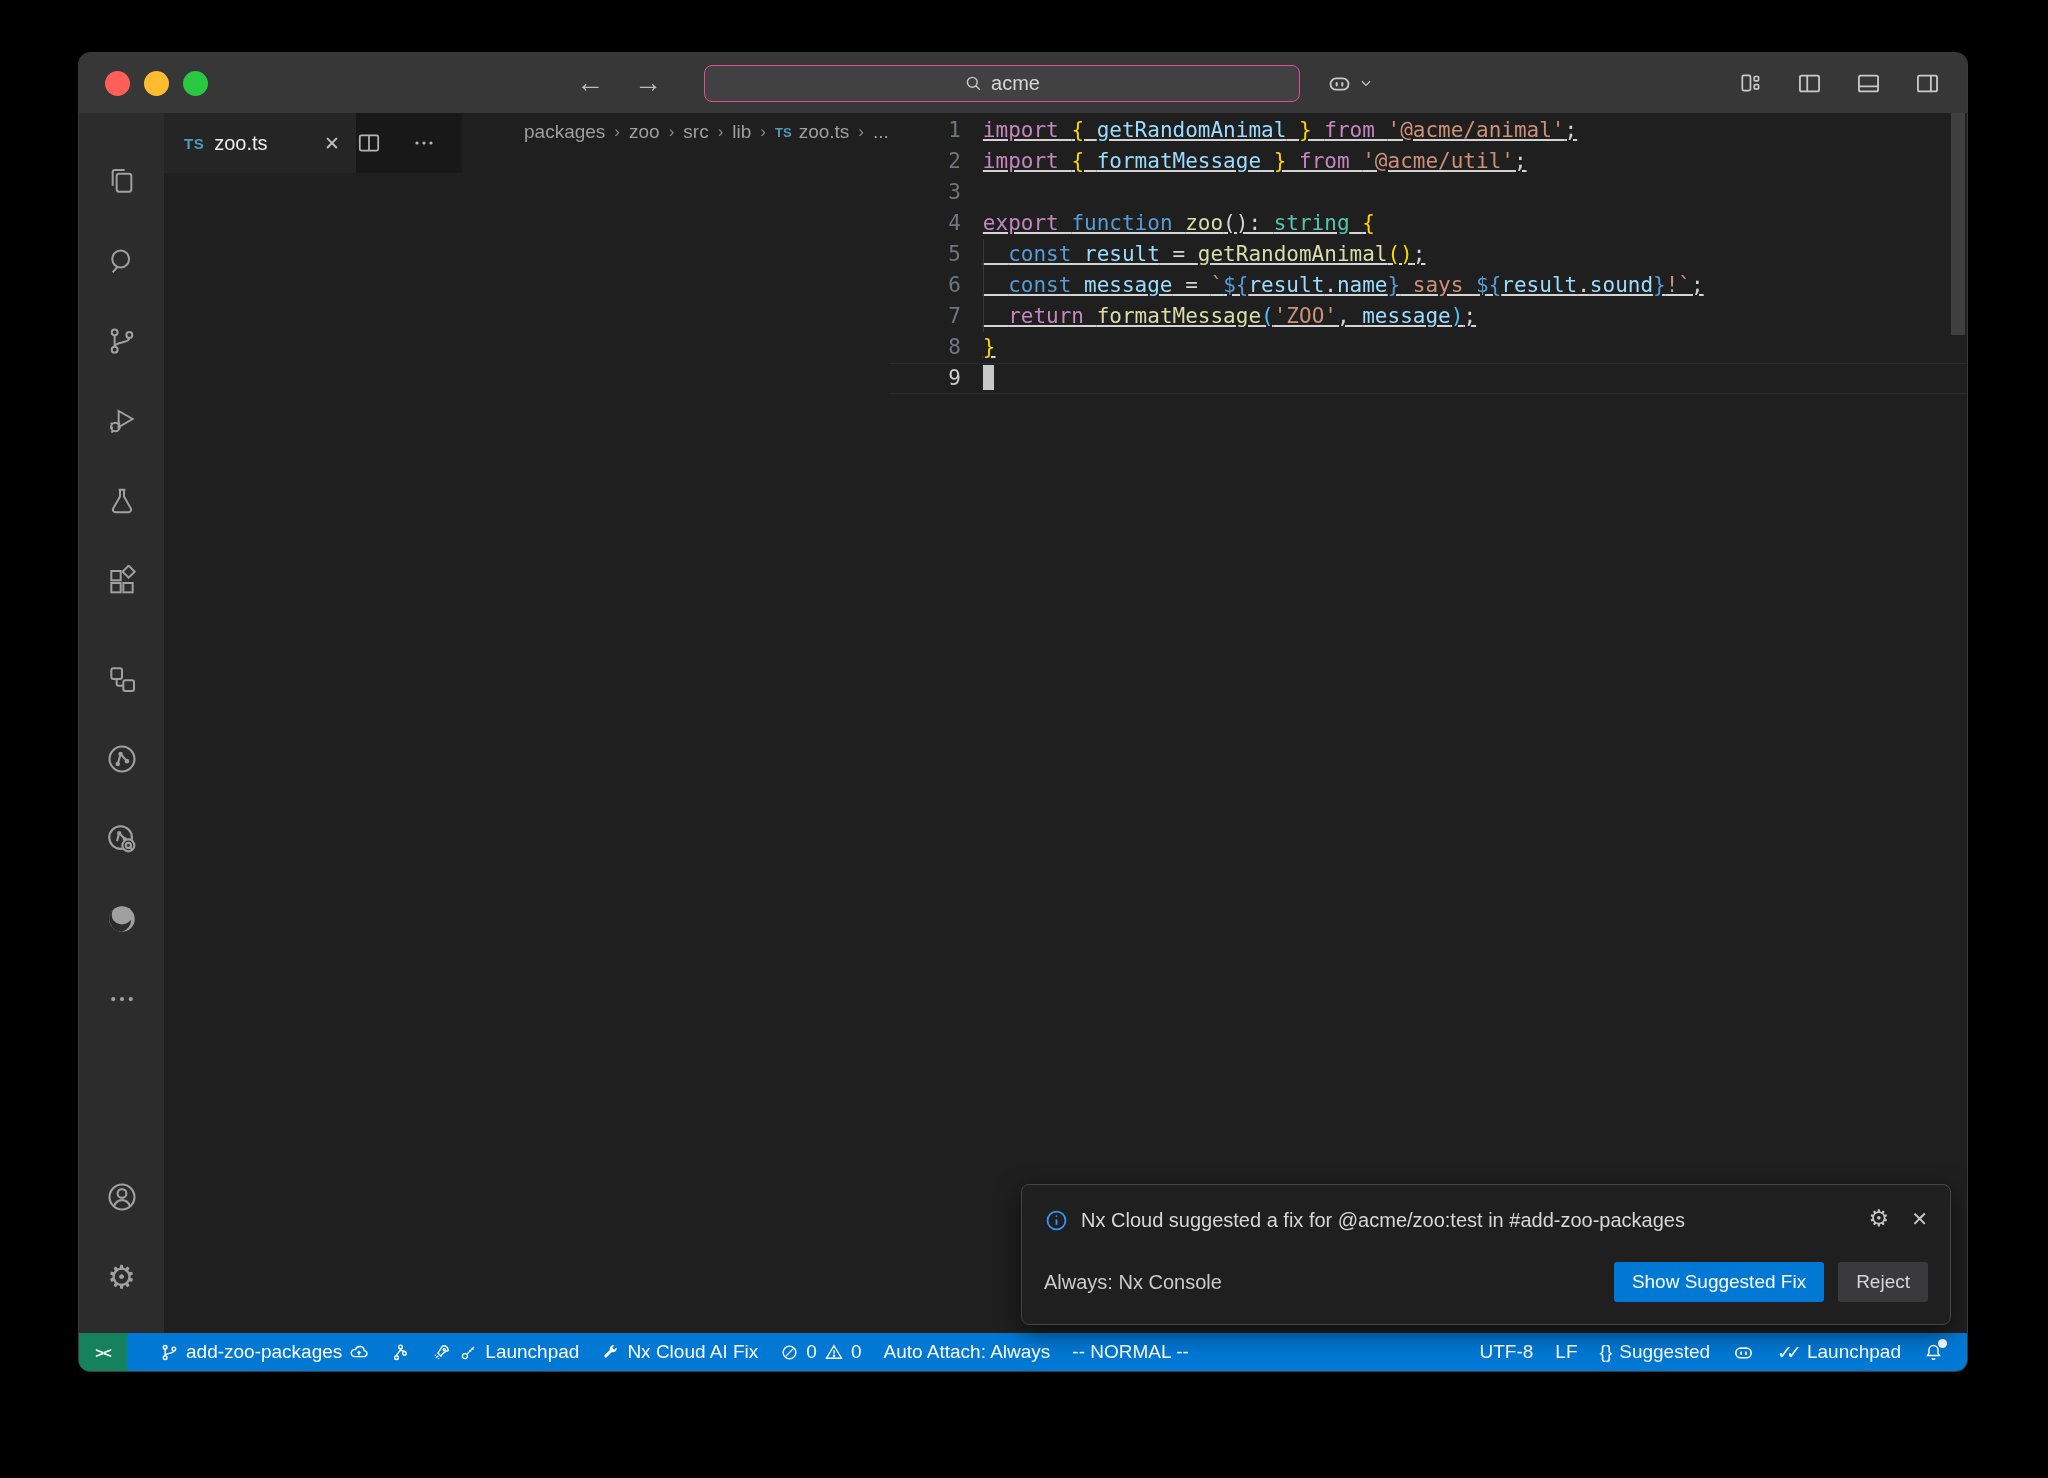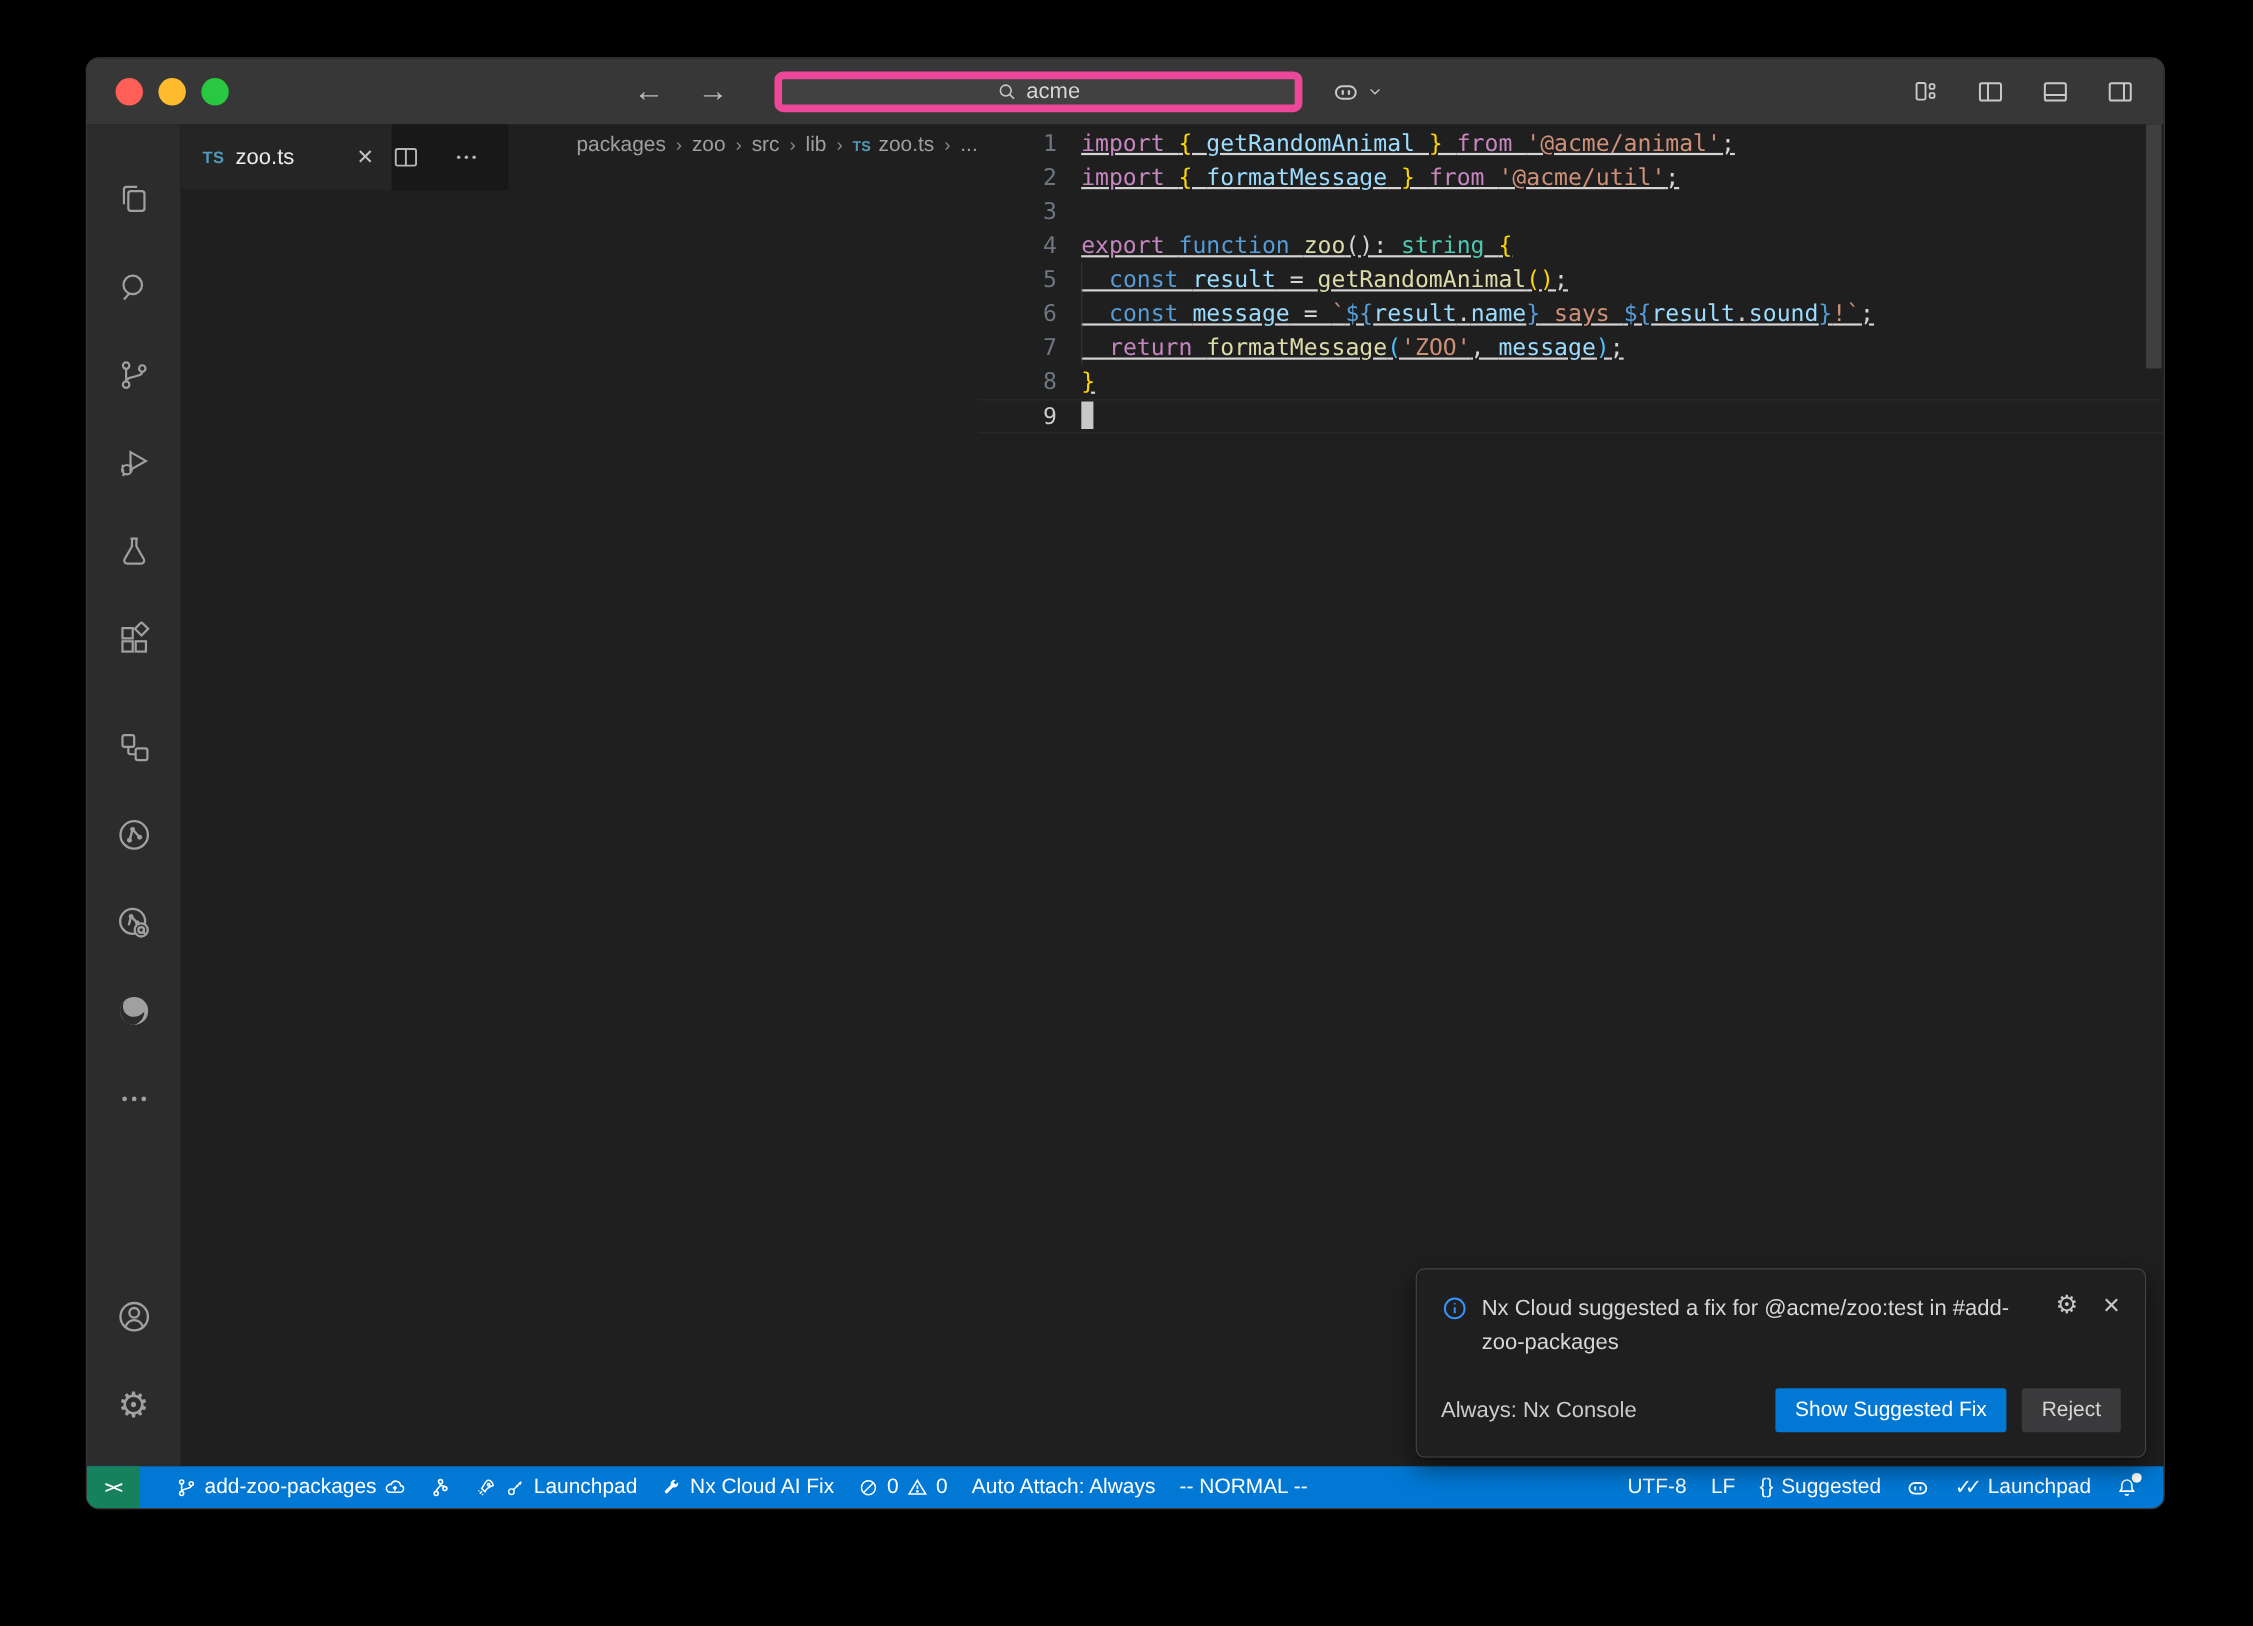--- a/index.html
+++ b/index.html
@@ -10,22 +10,22 @@
     display:flex; flex-direction:column;
     box-shadow:0 20px 60px rgba(0,0,0,.7); border:1px solid #3a3a3a;
   }
   
   .titlebar { height:60px; flex:0 0 60px; background:var(--titlebar_bg,#373737); display:flex; align-items:center; padding:0 26px; }
   .lights { display:flex; gap:14px; }
   .light { width:25px; height:25px; border-radius:50%; }
   .nav-arrows { display:flex; gap:30px; margin-left:368px; color:#bdbdbd; font-size:28px; }
   .nav-arrows span { cursor:default; }
   .searchbox {
-    margin-left:42px; width:480px; height:37px; border-radius:8px;
-    background:#414141; border:7px solid #ec4899; display:flex; align-items:center; justify-content:center;
+    margin-left:42px; width:596px; height:37px; border-radius:8px;
+    background:#414141; border:1px solid #ec4899; display:flex; align-items:center; justify-content:center;
     gap:8px; color:#d6d6d6; font-size:20px;
   }
   .copilot-menu { margin-left:26px; display:flex; align-items:center; gap:6px; color:#c9c9c9; }
   .layout-controls { margin-left:auto; display:flex; gap:32px; color:#c9c9c9; align-items:center; }
   svg.ic { display:block; }
   
   .main { flex:1; display:flex; min-height:0; }
   .activitybar { width:85px; flex:0 0 85px; background:var(--activitybar_bg,#2c2c2c); display:flex; flex-direction:column; align-items:center; padding:28px 0 16px; color:#a0a0a0; }
   .ab-item { height:80px; display:flex; align-items:center; justify-content:center; width:100%; }
   .ab-item.gap-above { margin-top:18px; }
@@ -48,21 +48,21 @@
   .code-line { display:flex; height:31px; line-height:31px; font-size:21px; }
   .code-line.active { border-top:1px solid #2b2b2b; border-bottom:1px solid #2b2b2b; height:31px; line-height:29px; }
   .line-num { width:72px; flex:0 0 72px; text-align:right; color:#6e7681; }
   .code-line.active .line-num { color:#cccccc; }
   .line-content { padding-left:22px; white-space:pre; position:relative; color:#d4d4d4;text-decoration:underline; }
   .line-content.guide::before { content:""; position:absolute; left:22px; top:0; bottom:0; width:1px; background:#393939; }
   .cursor-block { display:inline-block; width:11px; height:25px; background:#c8c8c8; vertical-align:-5px; }
   .vscrollbar { position:absolute; top:0; right:2px; width:14px; height:222px; background:#5a5a5a; opacity:.55; }
   
   .notification {
-    position:absolute; right:16px; bottom:46px; width:664px;
+    position:absolute; right:16px; bottom:46px; width:930px;
     background:var(--notification_bg,#1f1f1f); border:1px solid #454545; border-radius:8px;
     padding:20px 22px 22px; box-shadow:0 8px 24px rgba(0,0,0,.55); z-index:5;
   }
   .notif-top { display:flex; align-items:flex-start; }
   .notif-msg { color:#d7d7d7; font-size:20px; line-height:1.55; flex:1; padding-right:20px; }
   .notif-actions-top { display:flex; gap:22px; color:#c5c5c5; align-items:center; padding-top:2px; }
   .notif-gear { font-size:23px; line-height:1; }
   .notif-close { font-size:20px; line-height:1; }
   .notif-bottom { display:flex; align-items:center; margin-top:26px; }
   .notif-source { color:#cccccc; font-size:20px; flex:1; }

